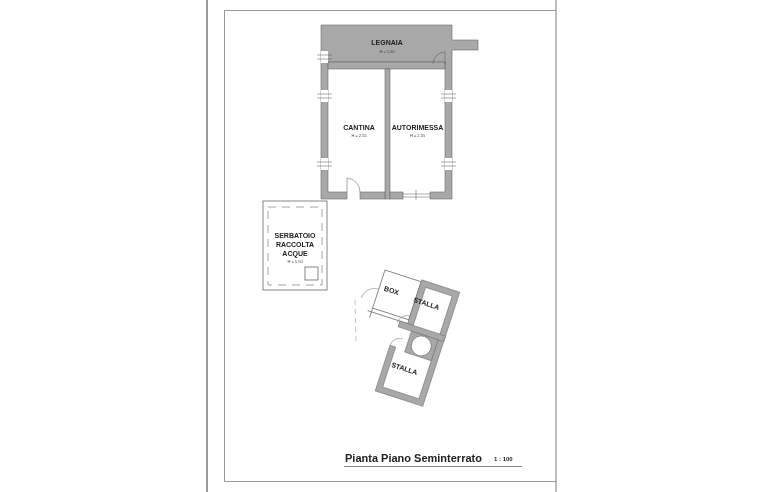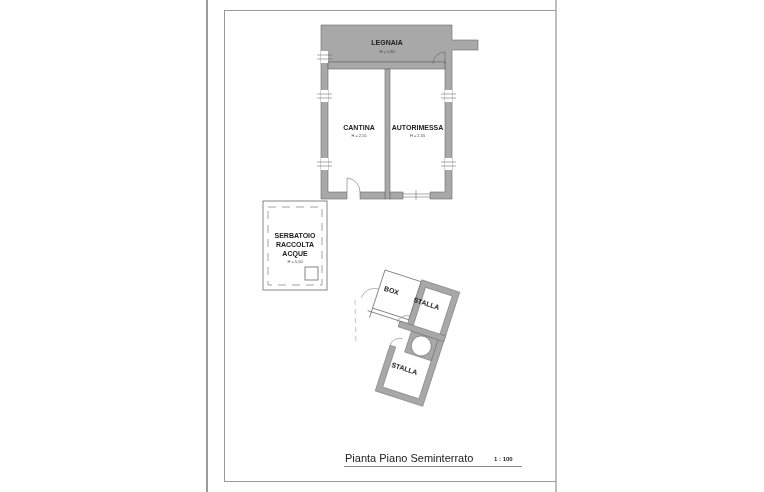--- a/index.html
+++ b/index.html
@@ -95,15 +95,15 @@
 
 <div class="lbl" style="left:263px;top:232px;width:64px;font-size:7px;">SERBATOIO</div>
 <div class="lbl" style="left:263px;top:241px;width:64px;font-size:7px;">RACCOLTA</div>
 <div class="lbl" style="left:263px;top:250px;width:64px;font-size:7px;">ACQUE</div>
 <div class="sub" style="left:263px;top:259px;width:64px;">H = 5,50</div>
 
 <div class="lbl" style="left:384px;top:287px;font-size:7px;transform:rotate(18deg);">BOX</div>
 <div class="lbl" style="left:413px;top:300px;font-size:7px;transform:rotate(18deg);">STALLA</div>
 <div class="lbl" style="left:391px;top:365px;font-size:7px;transform:rotate(18deg);">STALLA</div>
 
-<div class="abs" style="left:345px;top:452px;font-size:11px;font-weight:normal;color:#222;">Pianta Piano Seminterrato</div>
+<div class="abs" style="left:345px;top:452px;font-size:11px;font-weight:bold;color:#222;">Pianta Piano Seminterrato</div>
 <div class="abs" style="left:494px;top:456px;font-size:6px;font-weight:bold;color:#222;">1 : 100</div>
 <div class="abs" style="left:344px;top:466px;width:178px;height:1px;background:#888;"></div>
 
 </body></html>

